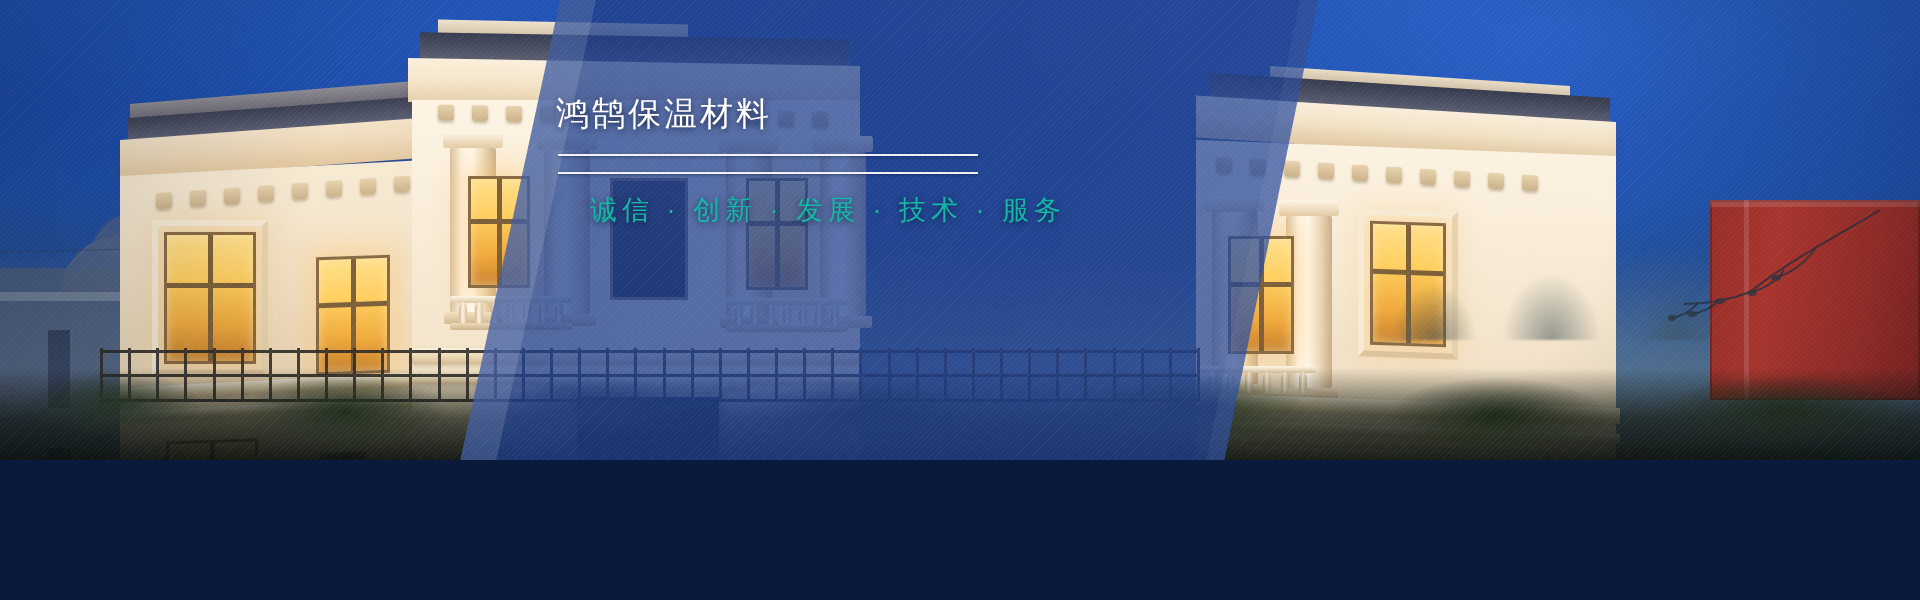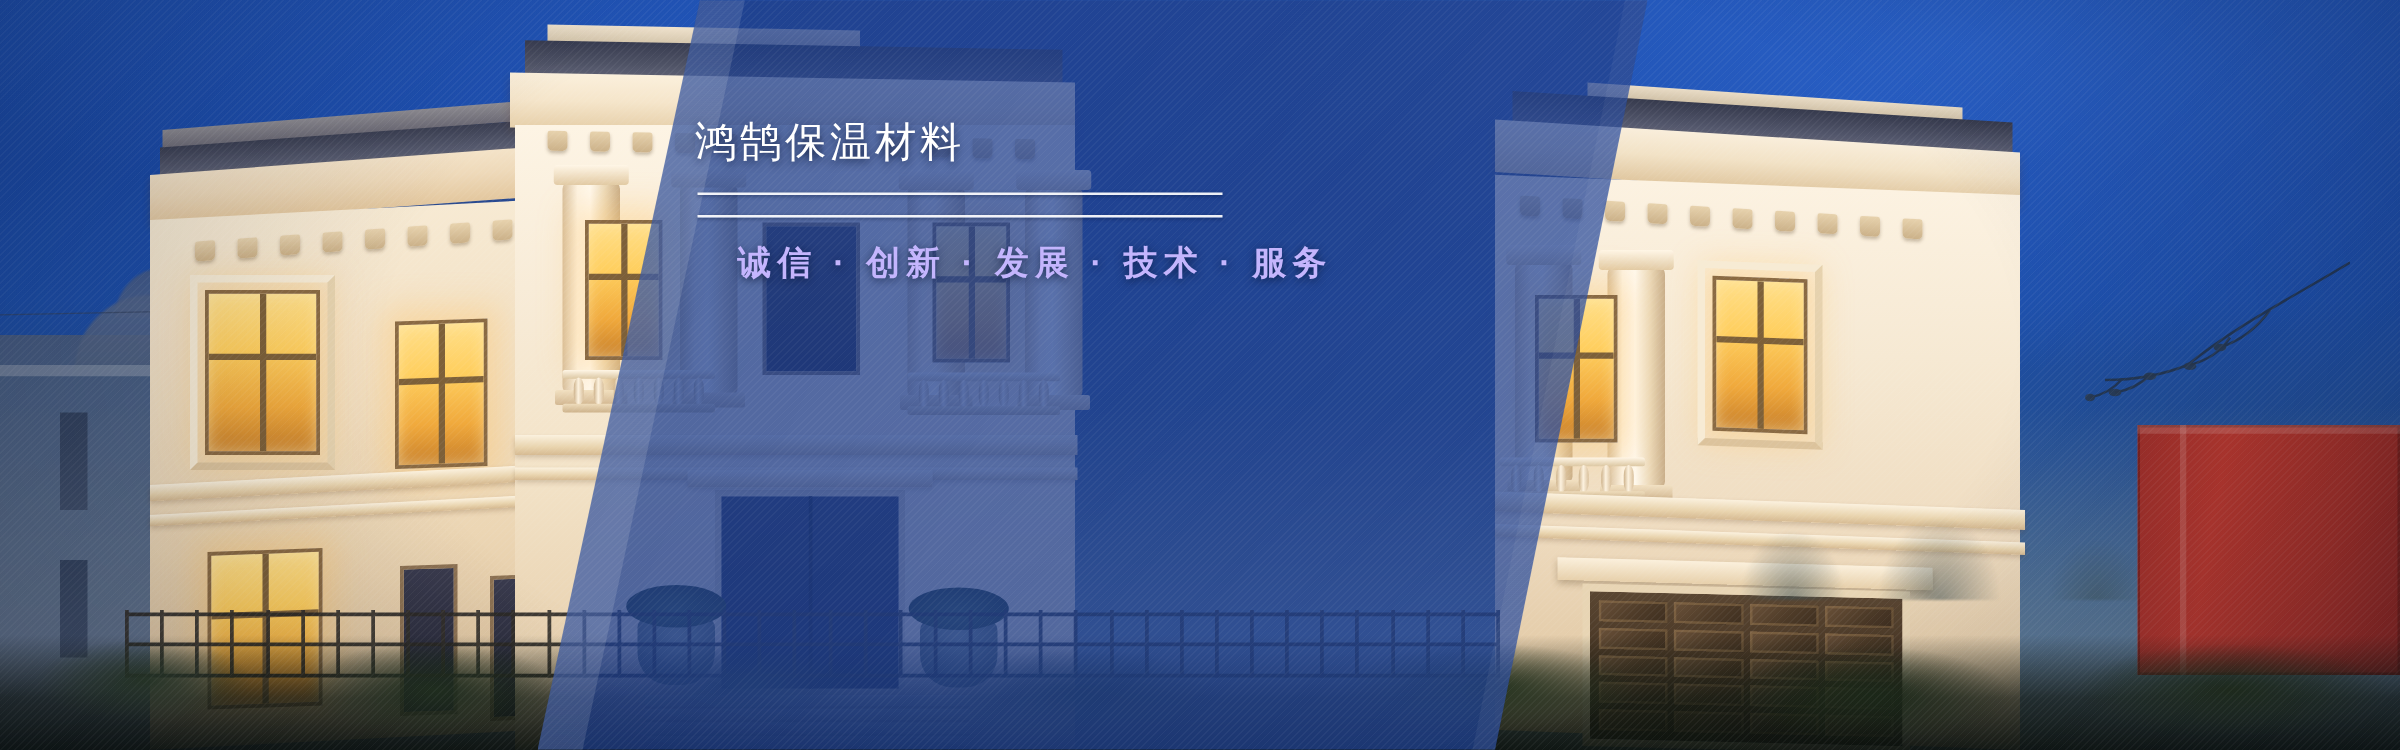--- a/index.html
+++ b/index.html
@@ -1,21 +1,21 @@
 <!DOCTYPE html>
 <html><head>
 <meta charset="utf-8">
 <style>
   * { margin:0; padding:0; box-sizing:border-box; }
   html,body { width:1920px; height:600px; overflow:hidden; background:#0a1a3c; }
   body { font-family:"Liberation Sans","DejaVu Sans",sans-serif; }
 
   #banner {
     position:relative;
-    width:1920px; height:600px;
+    width:1920px; height:460px;
     overflow:hidden;
     background:#12306e;
   }
 
   
   .sky {
     position:absolute; inset:0;
     background:
       radial-gradient(ellipse 900px 420px at 82% 6%, #2a61c8 0%, rgba(42,97,200,0) 62%),
       radial-gradient(ellipse 1100px 500px at 30% -10%, #2255b8 0%, rgba(34,85,184,0) 60%),
@@ -361,21 +361,21 @@
       2px 3px 0 rgba(120,90,0,.45),
       0 3px 14px rgba(20,30,70,.55);
   }
   .headline .ln { display:block; white-space:nowrap; }
   .rule2 {
     width:420px; height:2px; background:rgba(255,255,255,.92);
     margin:16px 0 18px 2px;
     box-shadow:0 1px 3px rgba(8,20,50,.5);
   }
   .tagline {
-    font-size:27px; color:#c4b5fd; letter-spacing:5px; font-weight:700;
+    font-size:27px; color:#14b8a6; letter-spacing:5px; font-weight:400;
     text-shadow:0 2px 7px rgba(8,20,50,.7);
     padding-left:34px;
   }
 </style>
 </head>
 <body>
 
 <div id="banner">
 
   <div class="sky"></div>

